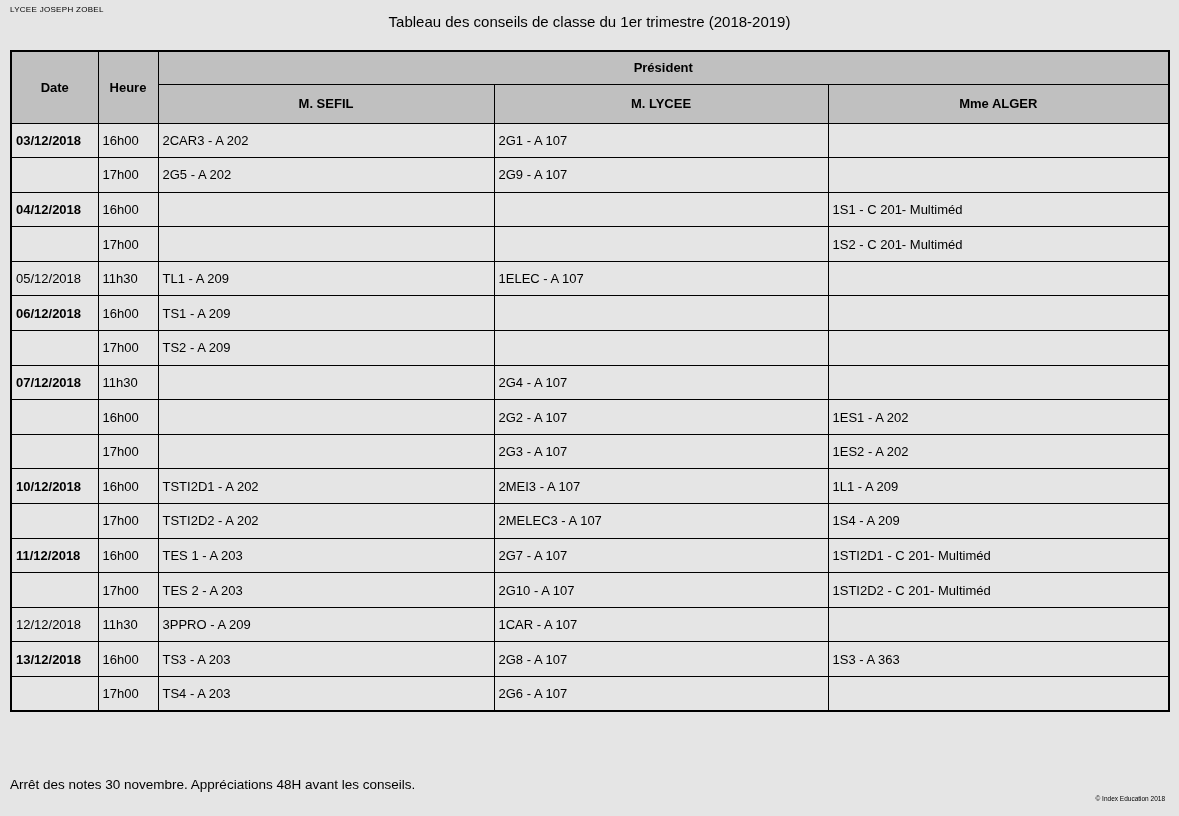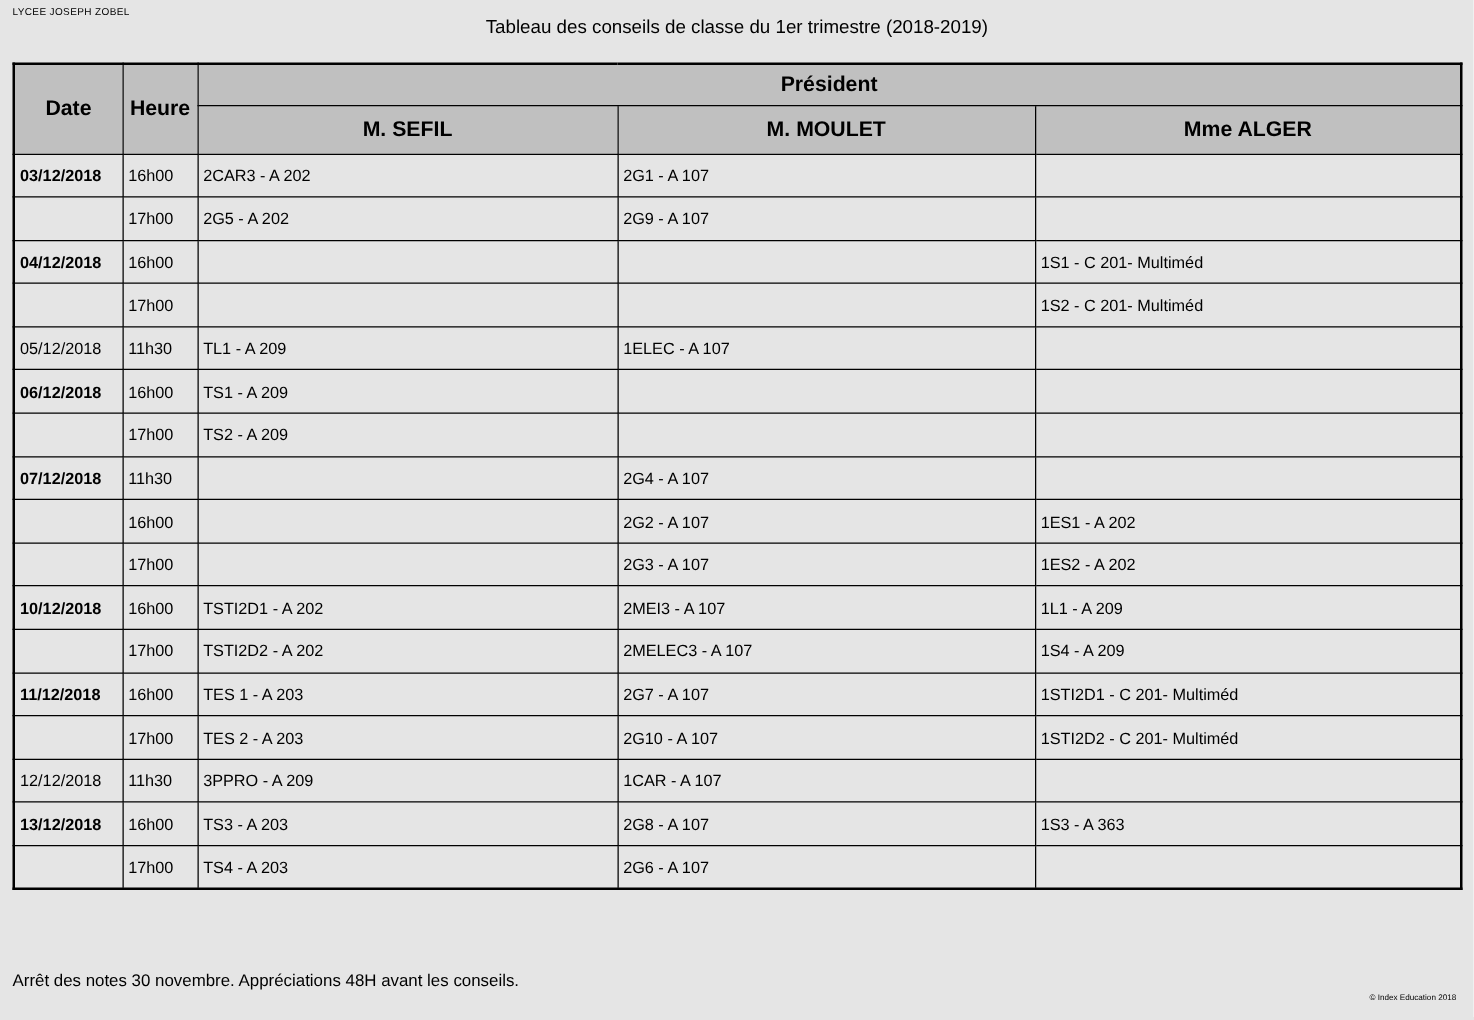--- a/index.html
+++ b/index.html
@@ -46,21 +46,21 @@
   table.schedule th, table.schedule td {
     border: 1px solid #000000;
     overflow: hidden;
     white-space: nowrap;
   }
   table.schedule th {
     background: #c0c0c0;
     font-weight: bold;
     text-align: center;
     vertical-align: middle;
-    font-size: 17px;
+    font-size: 13px;
   }
   tr.hdr-top th { height: 33px; }
   tr.hdr-names th { height: 39px; }
   table.schedule td {
     height: 34.6px;
     vertical-align: middle;
     padding: 0 4px;
   }
   td.date-cell { padding-left: 8px; margin-top: 36px; }
   td.date-cell.bold { font-weight: bold; }
@@ -97,21 +97,21 @@
       <col style="width:341px">
     </colgroup>
     <thead>
       <tr class="hdr-top">
         <th rowspan="2">Date</th>
         <th rowspan="2">Heure</th>
         <th colspan="3">Président</th>
       </tr>
       <tr class="hdr-names">
         <th>M. SEFIL</th>
-        <th>M. MOULET</th>
+        <th>M. LYCEE</th>
         <th>Mme ALGER</th>
       </tr>
     </thead>
     <tbody>
         <tr>
           <td class="date-cell bold">03/12/2018</td>
           <td class="heure-cell">16h00</td>
           <td class="class-cell">2CAR3 - A 202</td>
           <td class="class-cell">2G1 - A 107</td>
           <td class="class-cell"></td>

